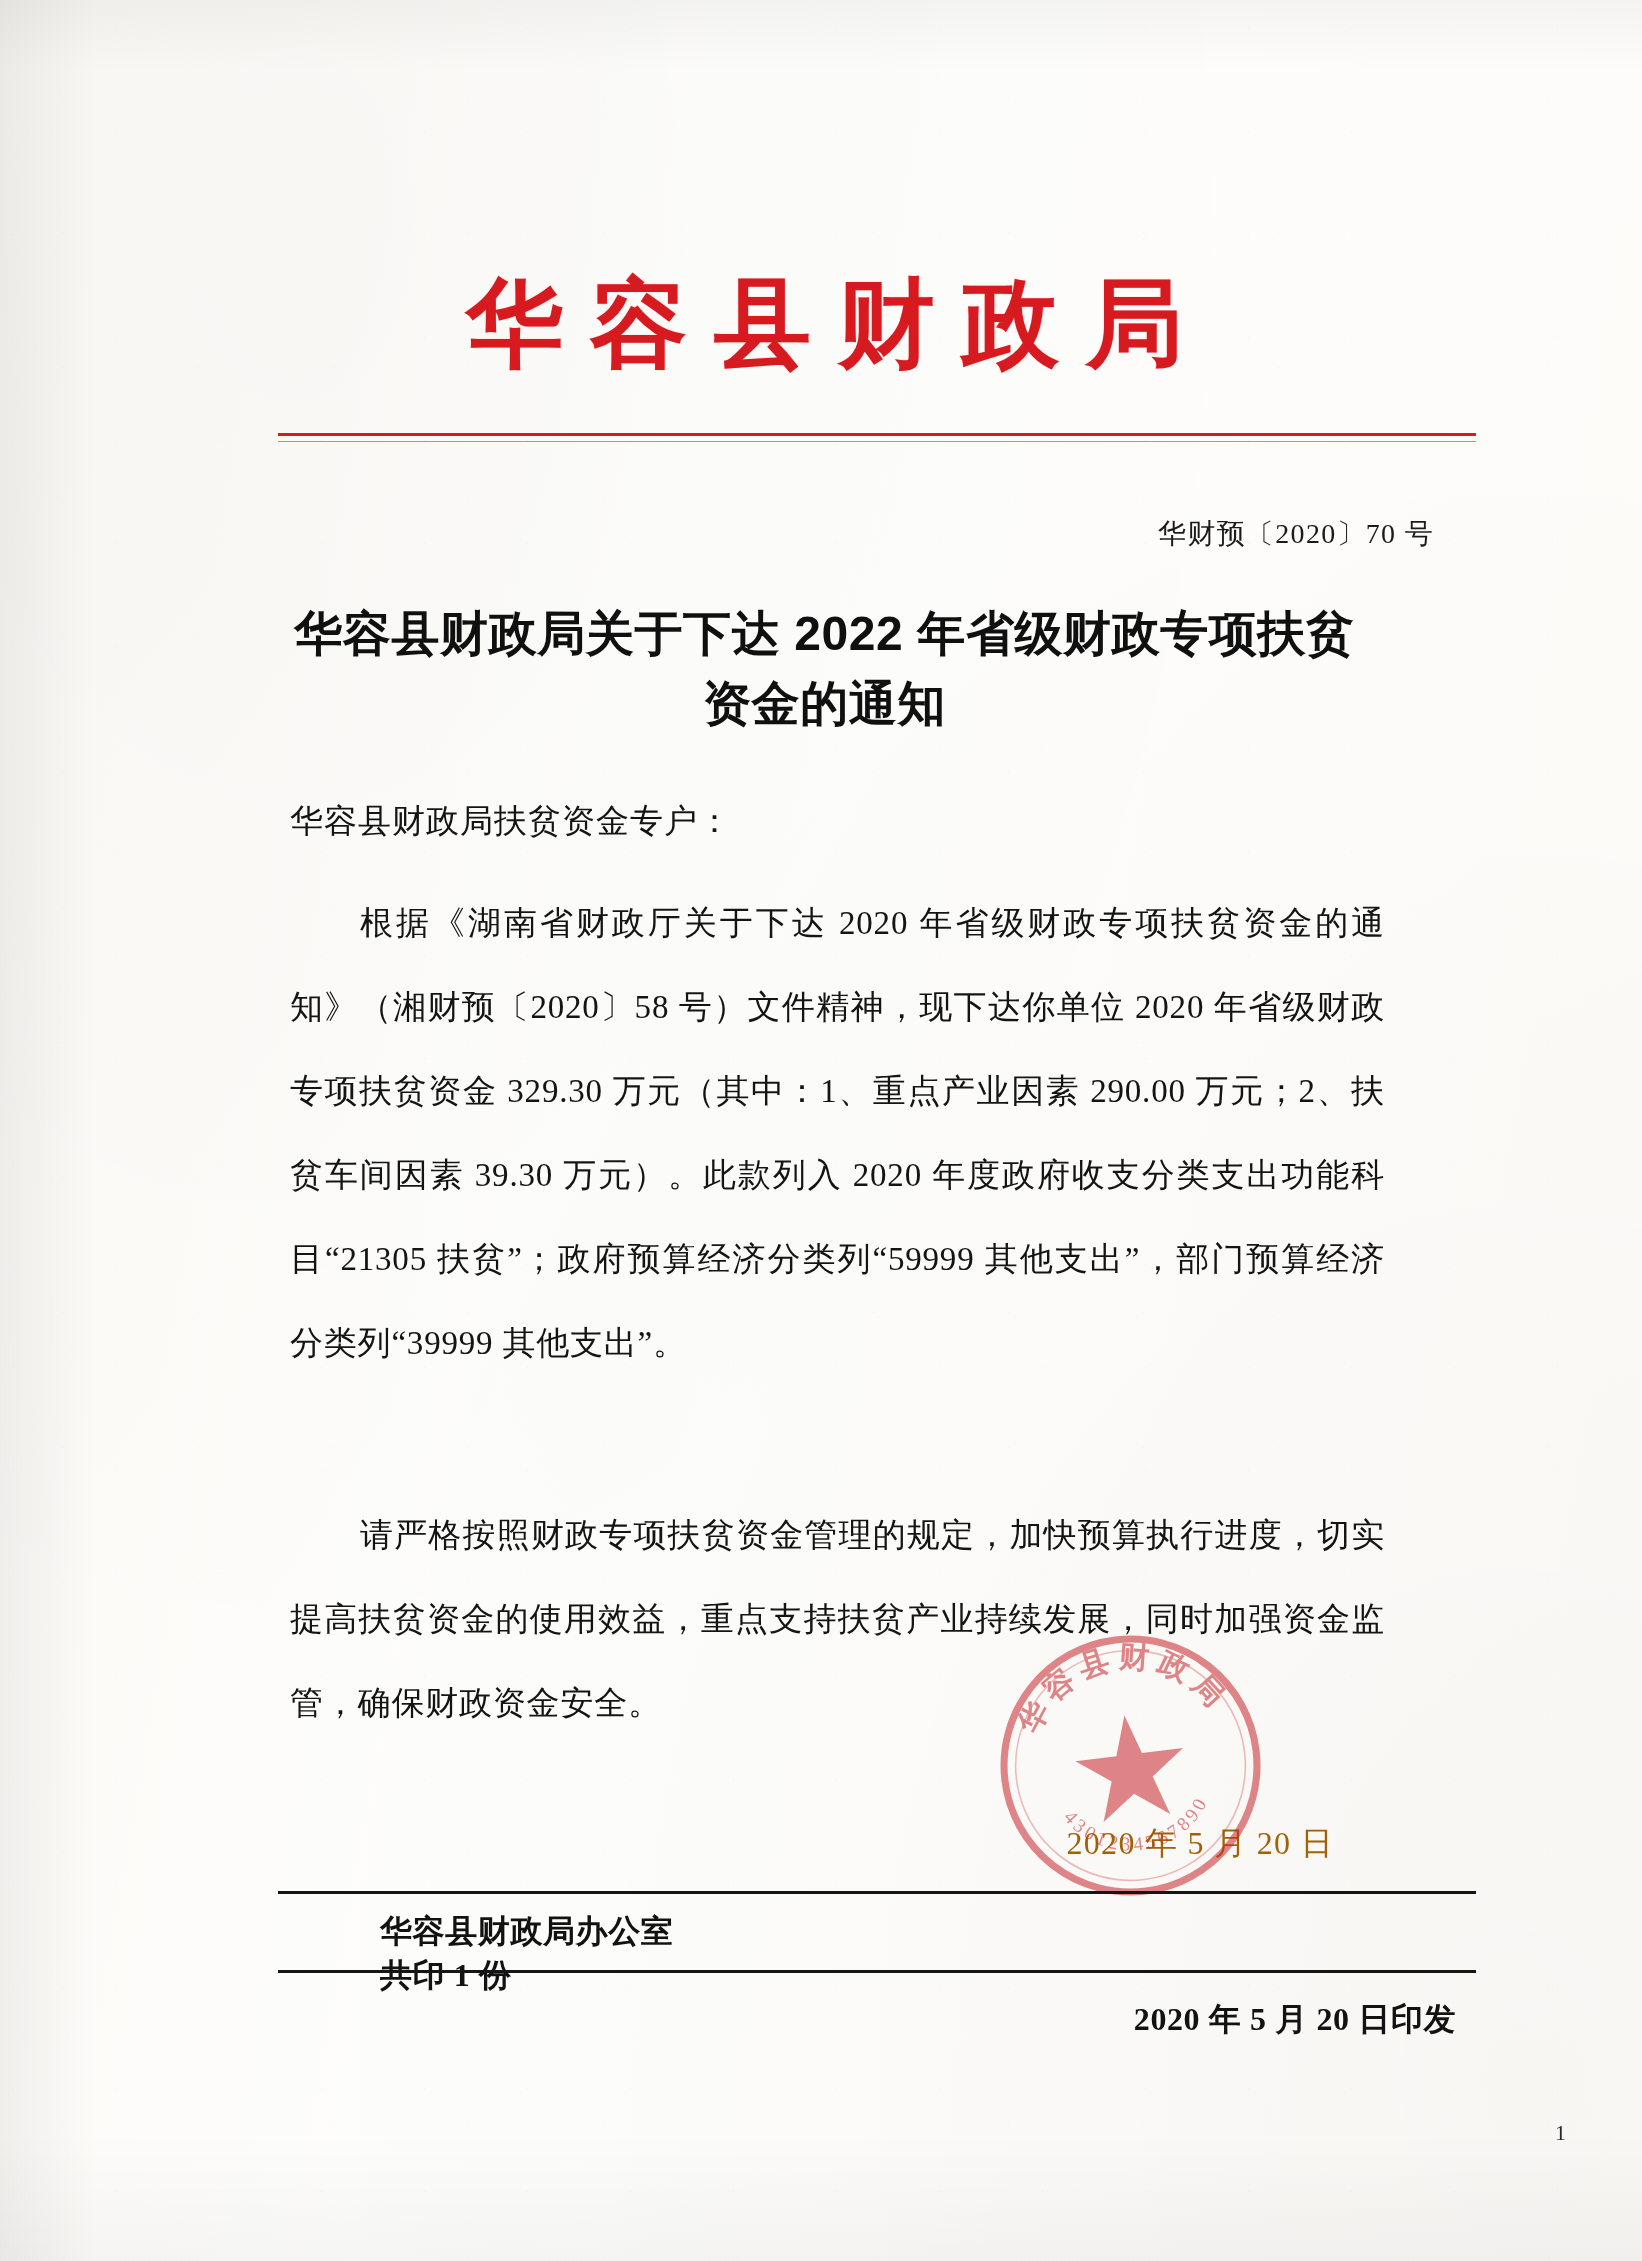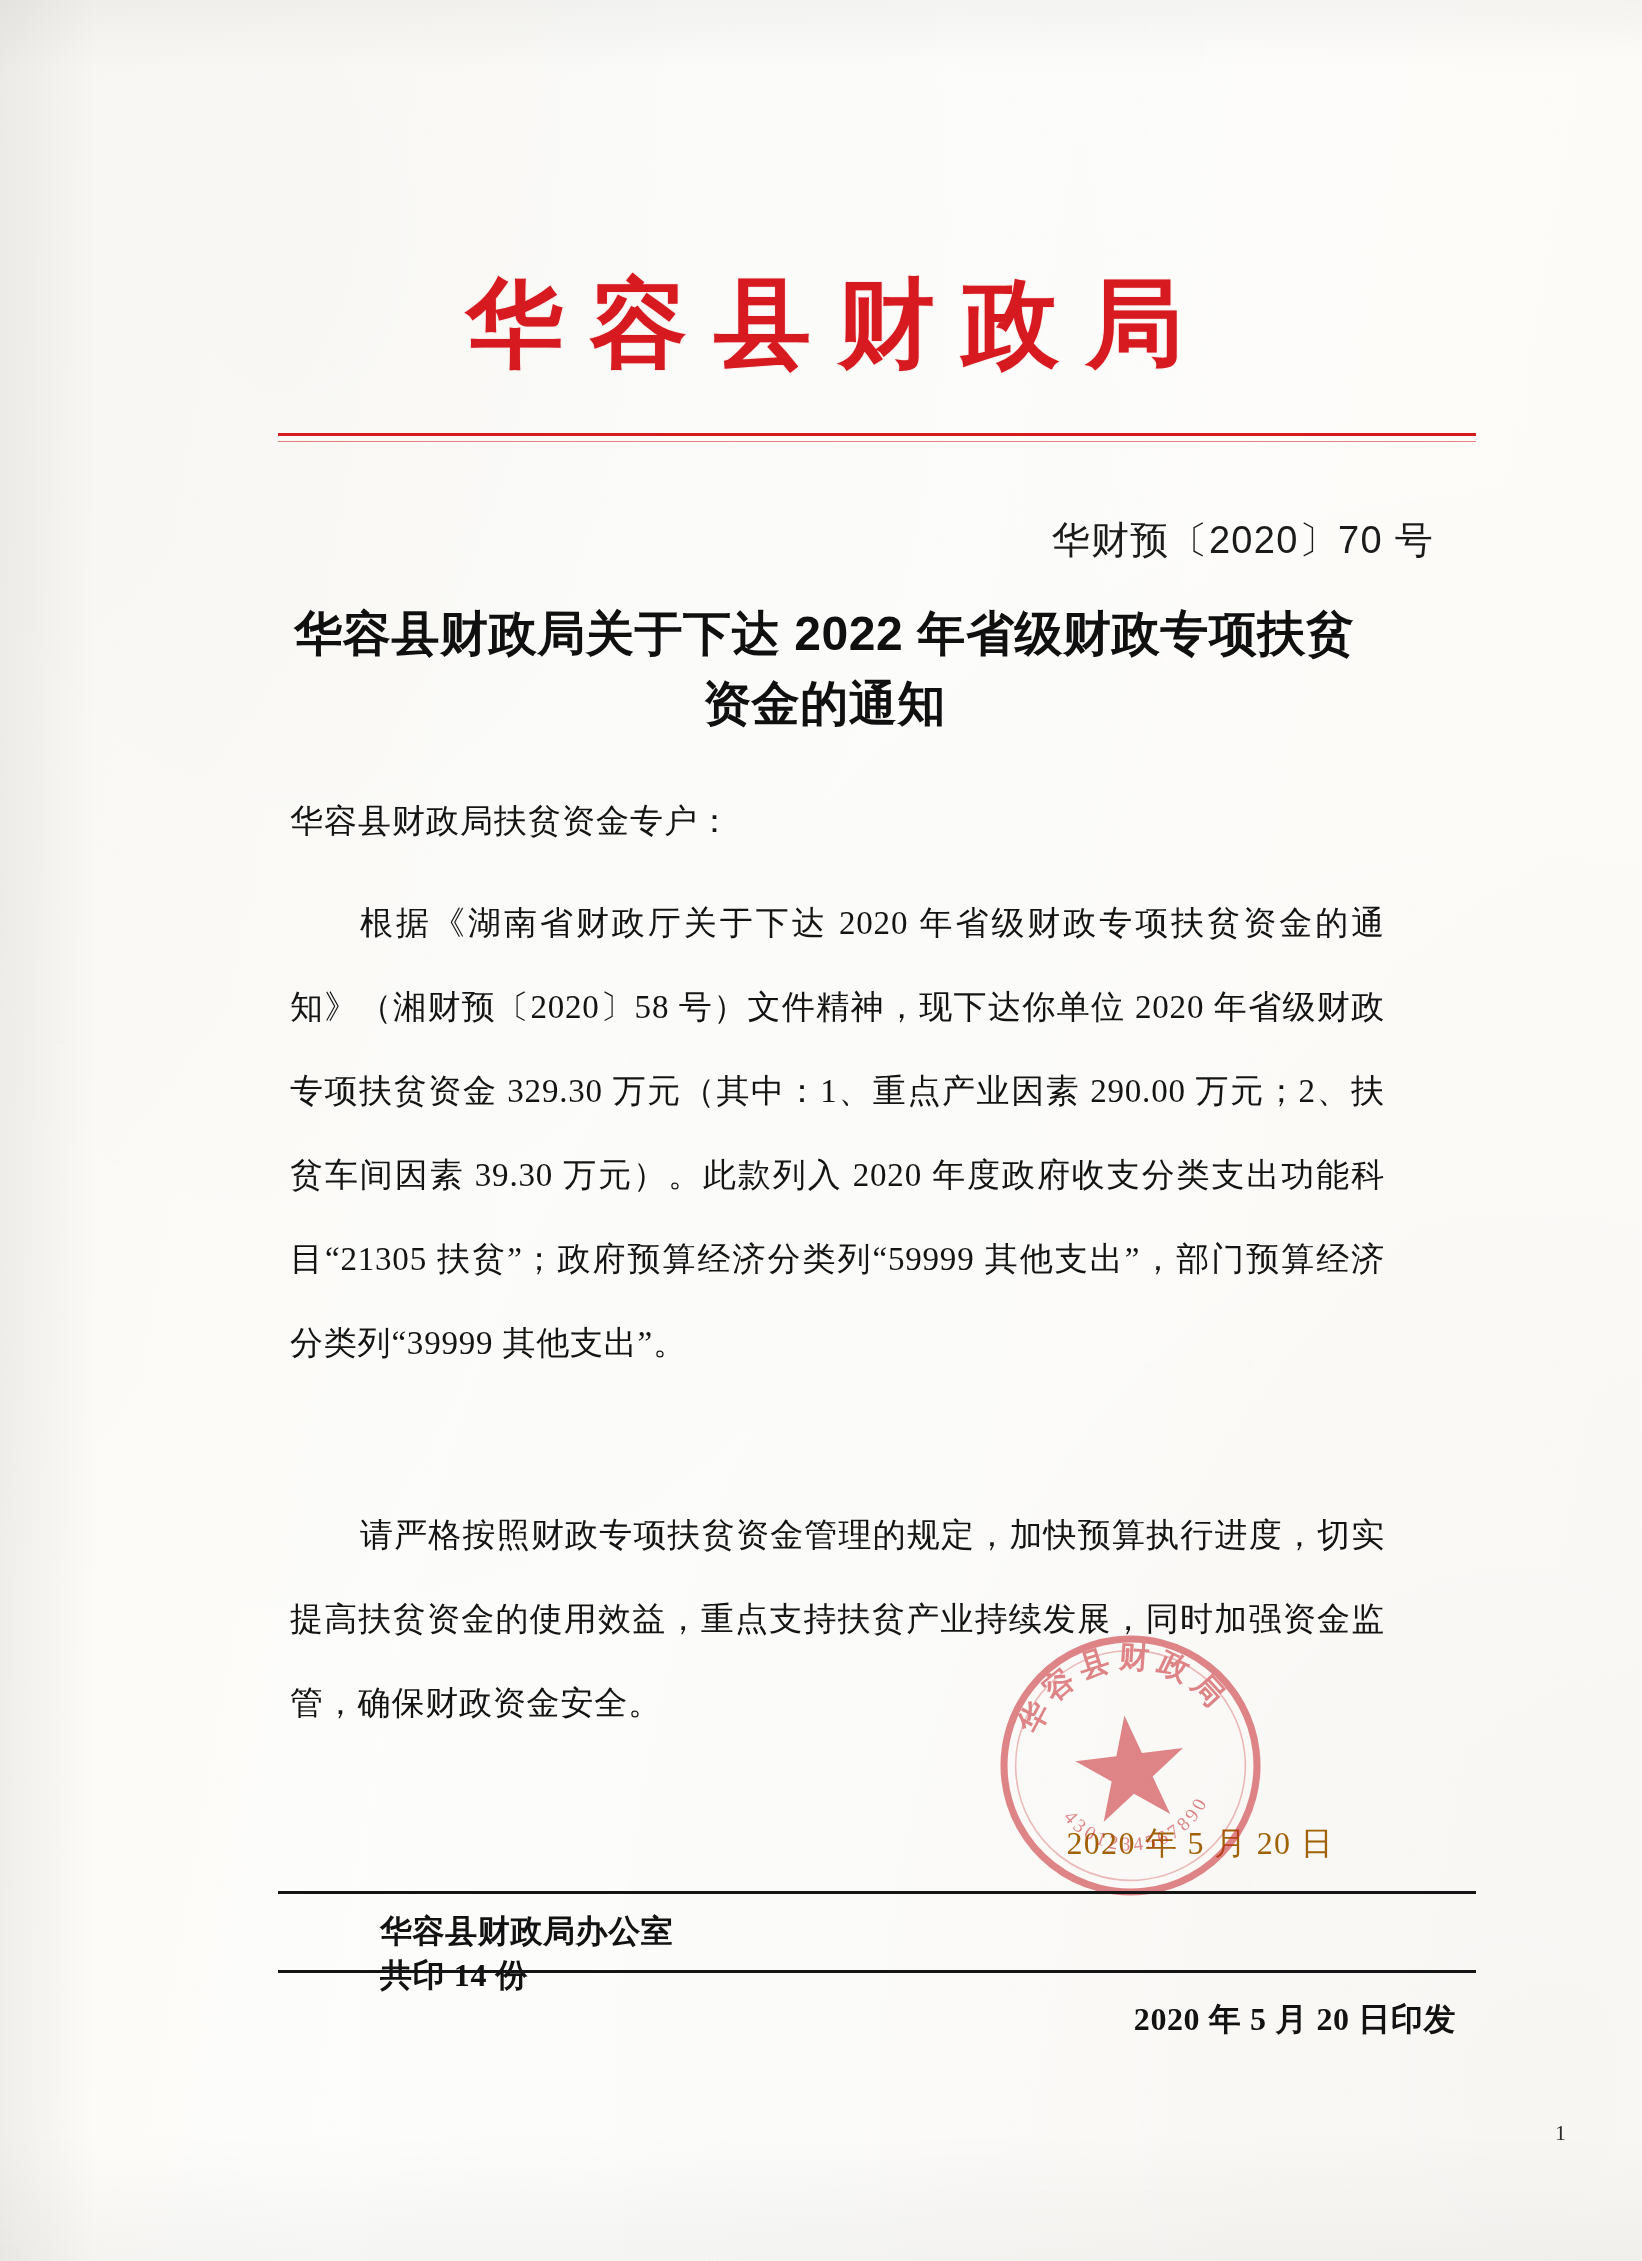--- a/index.html
+++ b/index.html
@@ -85,24 +85,24 @@
     top: 441px;
     height: 1.3px;
     background: rgba(215,25,32,0.55);
   }
 
   
   .doc-number {
     position: absolute;
     right: 209px;
     top: 515px;
-    font-size: 38px;
+    font-size: 28px;
     color: #1b1b1b;
     letter-spacing: 1.3px;
-    font-family: Liberation Sans, sans-serif;
+    font-family: Liberation Serif, serif;
     white-space: nowrap;
     margin-left: 24px;
   }
 
   
   .doc-title {
     position: absolute;
     left: 277px;
     top: 599px;
     width: 1095px;
@@ -269,21 +269,21 @@
         <text font-family="'Liberation Serif', serif" font-size="30" fill="#c8262c" letter-spacing="6">
           <textPath href="#sealBottomArc" startOffset="50%" text-anchor="middle">4301234567890</textPath>
         </text>
       </svg>
     </div>
 
     <div class="footer-rule-top"></div>
 
     <div class="footer-row">
       <span class="footer-office">华容县财政局办公室</span>
-      <span class="footer-copies">共印 14 份</span>
+      <span class="footer-copies">共印 1 份</span>
       <span class="footer-issued">2020 年 5 月 20 日印发</span>
     </div>
 
     <div class="footer-rule-bottom"></div>
 
     <div class="page-num">1</div>
   </div>
 
   <div class="noise"></div>
 </div>

